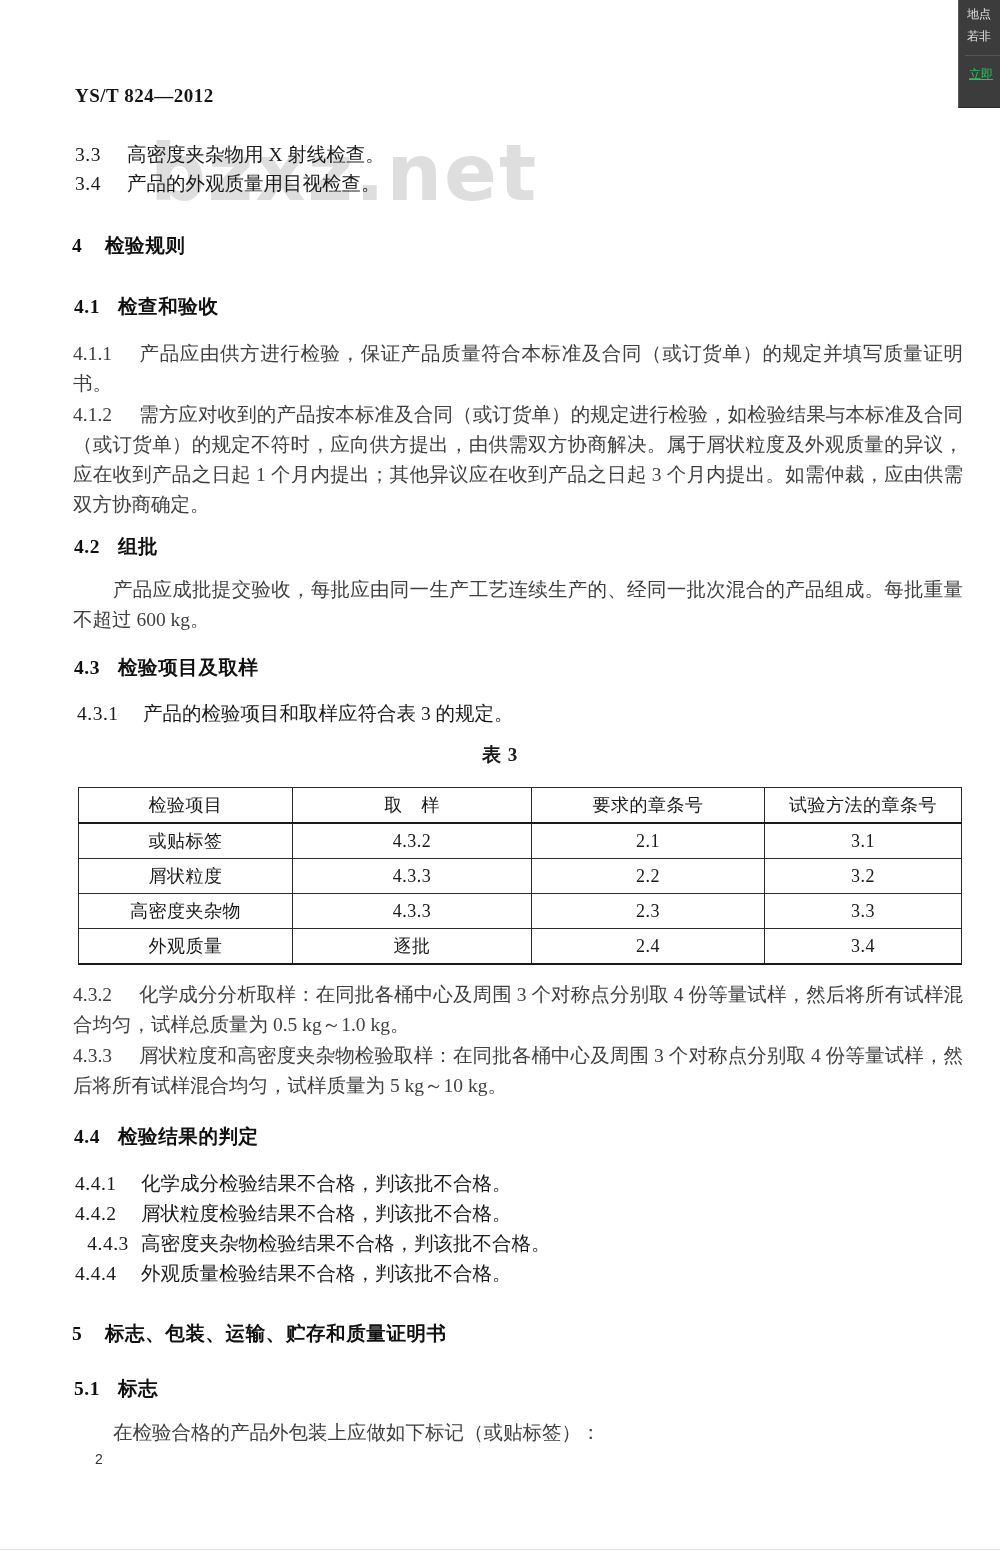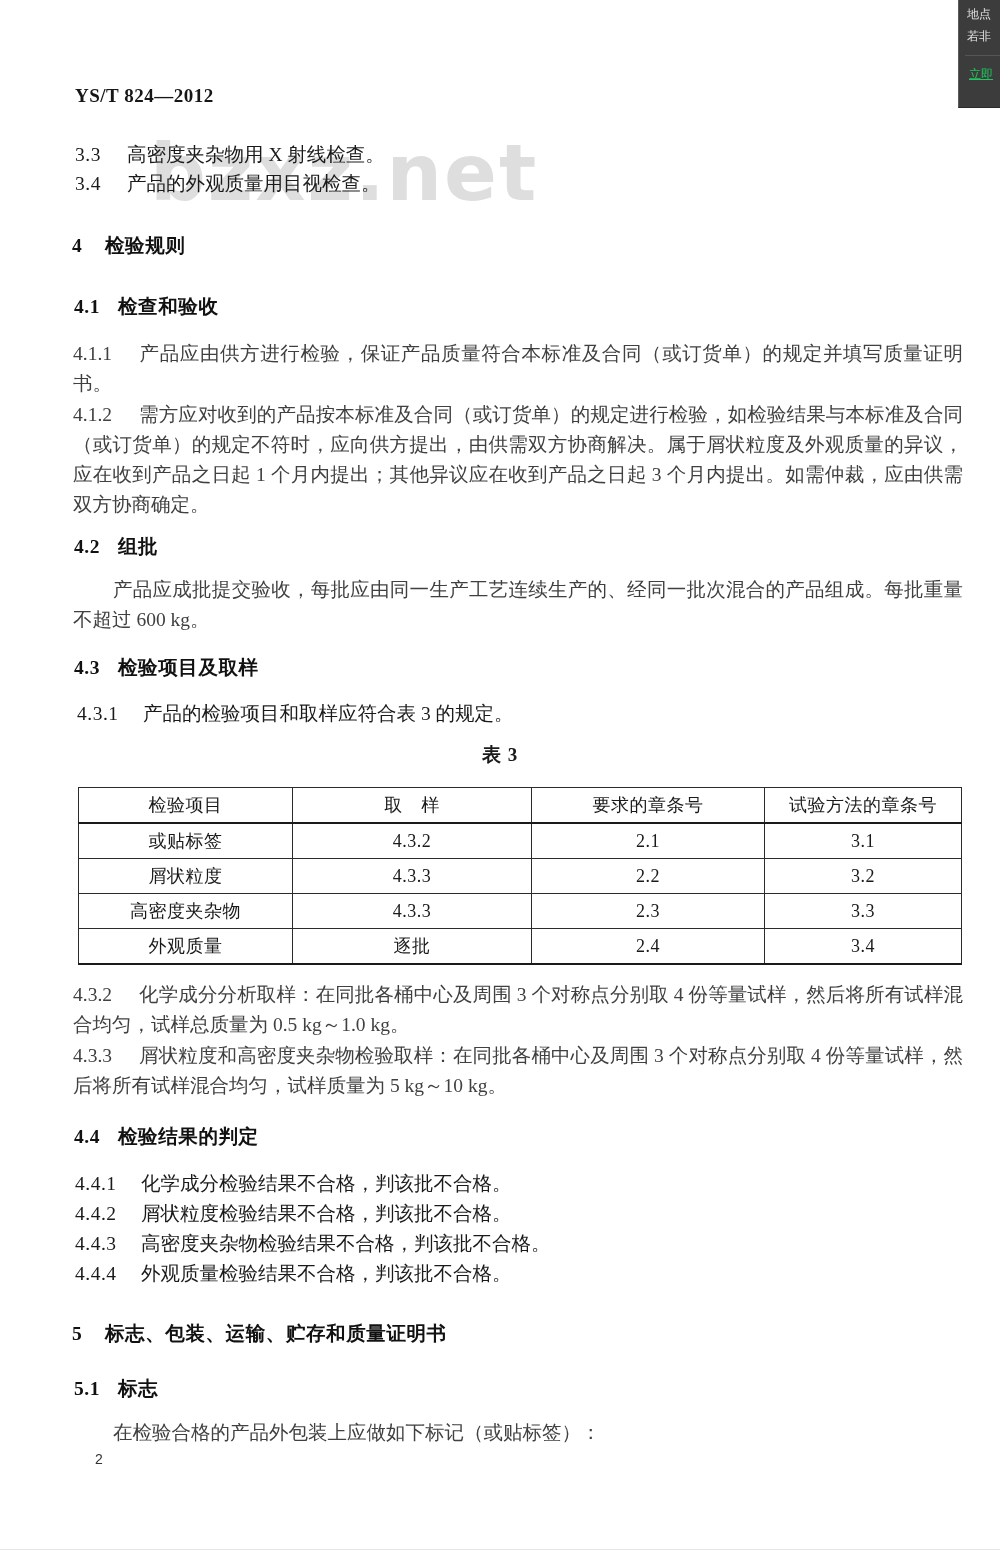--- a/index.html
+++ b/index.html
@@ -302,21 +302,21 @@
     <div class="heading" style="left:74px; top:1123px;">
       <span class="hnum">4.4</span><span>检验结果的判定</span>
     </div>
 
     <div class="clause-line" style="left:75px; top:1169px;">
       <span class="clause-num wide">4.4.1</span><span>化学成分检验结果不合格，判该批不合格。</span>
     </div>
     <div class="clause-line" style="left:75px; top:1199px;">
       <span class="clause-num wide">4.4.2</span><span>屑状粒度检验结果不合格，判该批不合格。</span>
     </div>
-    <div class="clause-line" style="left:75px; top:1229px;">
+    <div class="clause-line" style="left:75px; top:1229px;text-align:center;">
       <span class="clause-num wide">4.4.3</span><span>高密度夹杂物检验结果不合格，判该批不合格。</span>
     </div>
     <div class="clause-line" style="left:75px; top:1259px;">
       <span class="clause-num wide">4.4.4</span><span>外观质量检验结果不合格，判该批不合格。</span>
     </div>
 
     <div class="heading" style="left:72px; top:1320px;">
       <span class="hnum lvl1">5</span><span>标志、包装、运输、贮存和质量证明书</span>
     </div>
 

